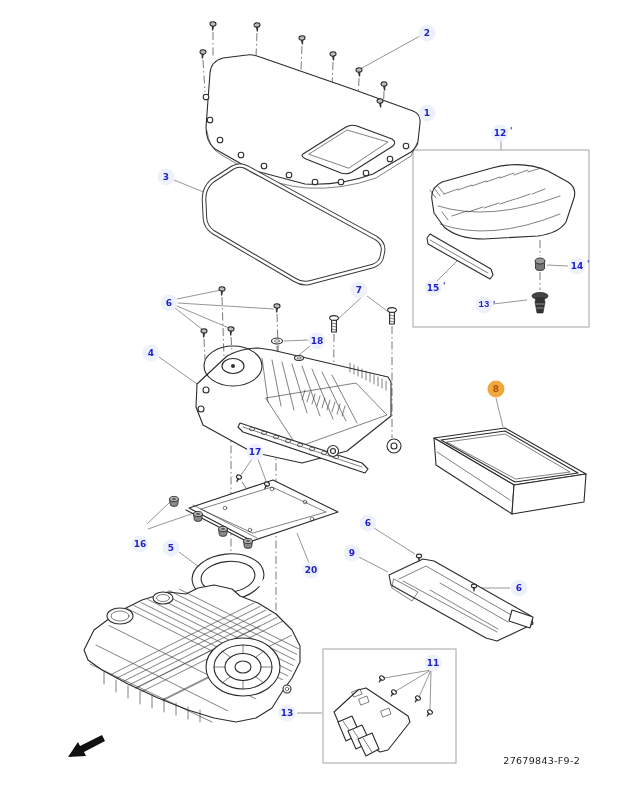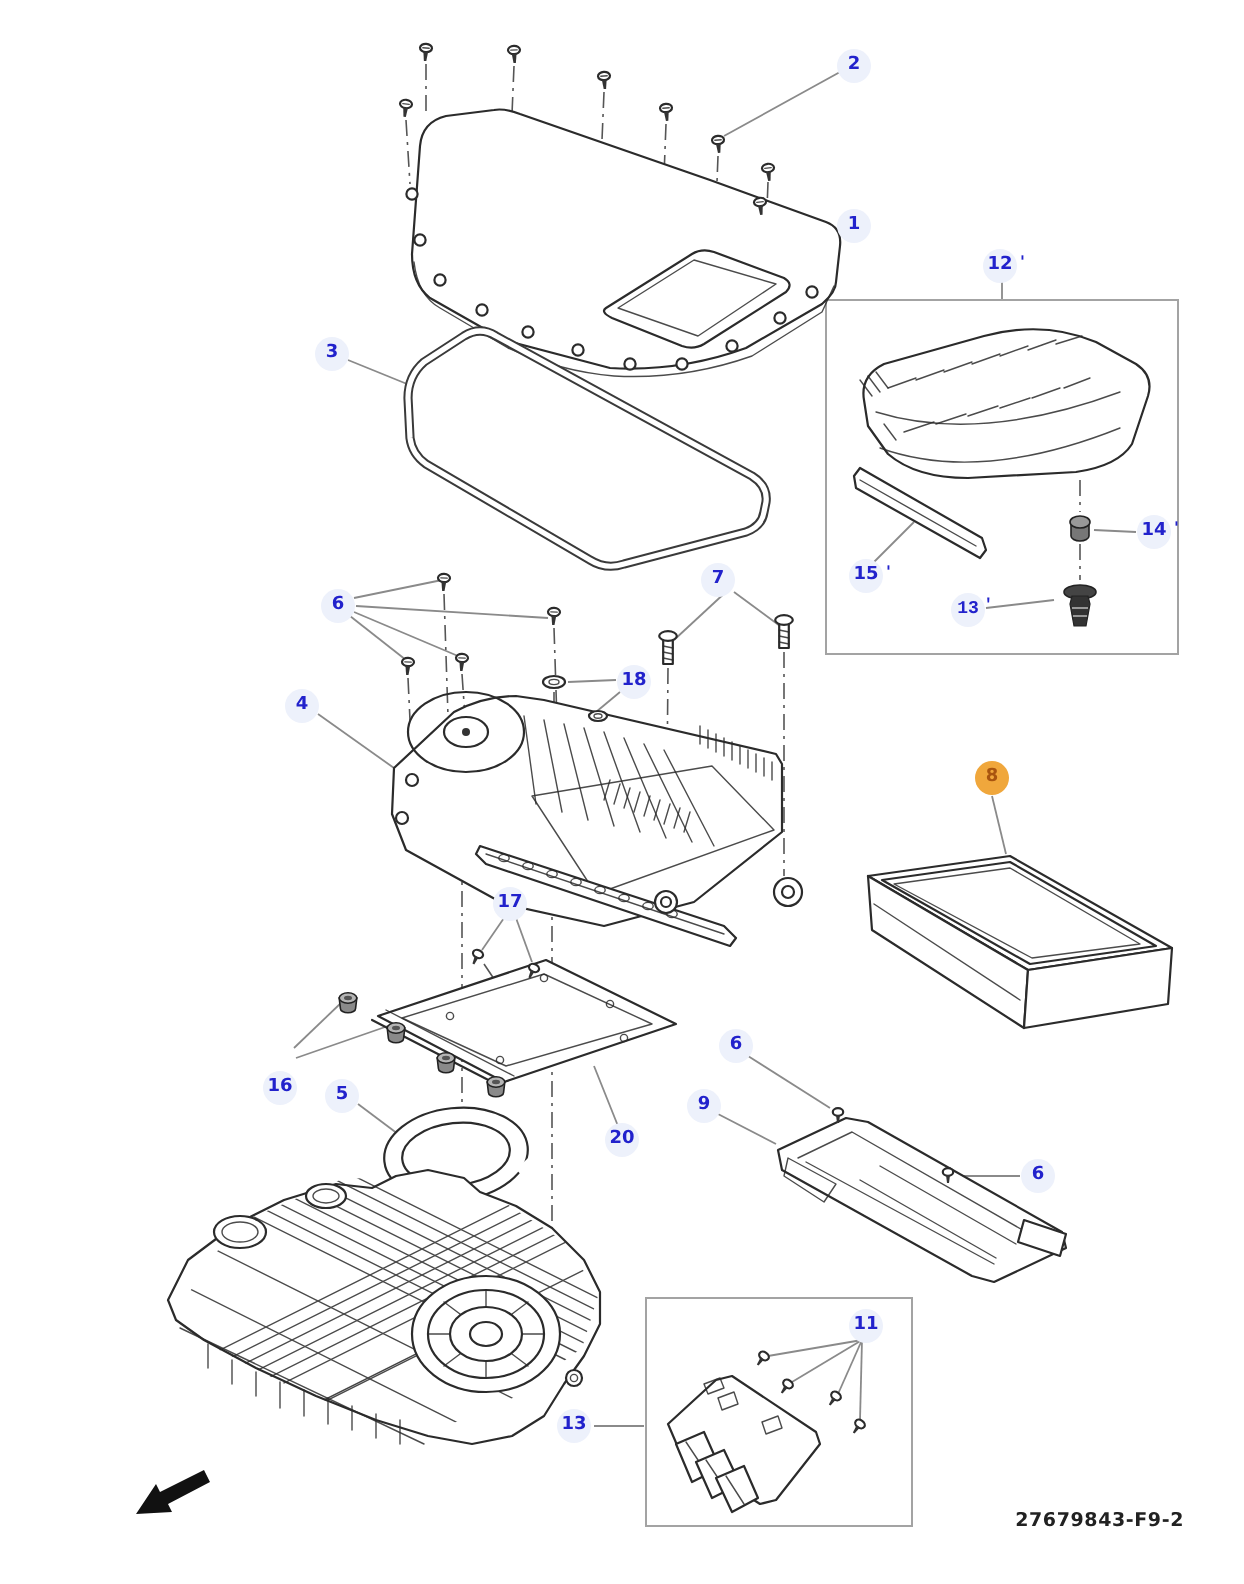--- a/index.html
+++ b/index.html
@@ -13,21 +13,21 @@
   svg .dd{stroke:var(--dash,#555);stroke-width:0.8;fill:none;stroke-dasharray:8 3 1.5 3;}
   svg .box{fill:none;stroke:var(--box-border,#a3a3a3);stroke-width:1;}
   svg .blk{fill:var(--arrow,#111);stroke:none;}
   .callout-layer{position:absolute;left:0;top:0;width:100%;height:100%;}
   .callout{position:absolute;transform:translate(-50%,-50%);min-width:17px;height:17px;
            border-radius:9px;background:var(--callout-bg,#edf1fb);color:var(--callout-text,#2222cc);
            display:flex;align-items:center;justify-content:center;
            font-weight:bold;font-size:9px;line-height:17px;}
   .callout.highlight{background:var(--hl-bg,#f0a73c);color:var(--hl-text,#a8540f);}
   .callout .sfx{position:absolute;right:-4px;top:-2px;font-size:8px;}
-  .footer-code{position:absolute;right:30px;top:755px;font-size:9.5px;color:#222;letter-spacing:0.3px;font-weight:bold;}
+  .footer-code{position:absolute;right:42px;top:755px;font-size:9.5px;color:#222;letter-spacing:0.3px;}
 </style>
 </head>
 <body>
 
 <div class="stage">
 
 <svg width="622" height="792" viewBox="0 0 622 792">
   <defs>
     <g id="scrS">
           <ellipse class="sw" rx="3" ry="2.1"></ellipse>

